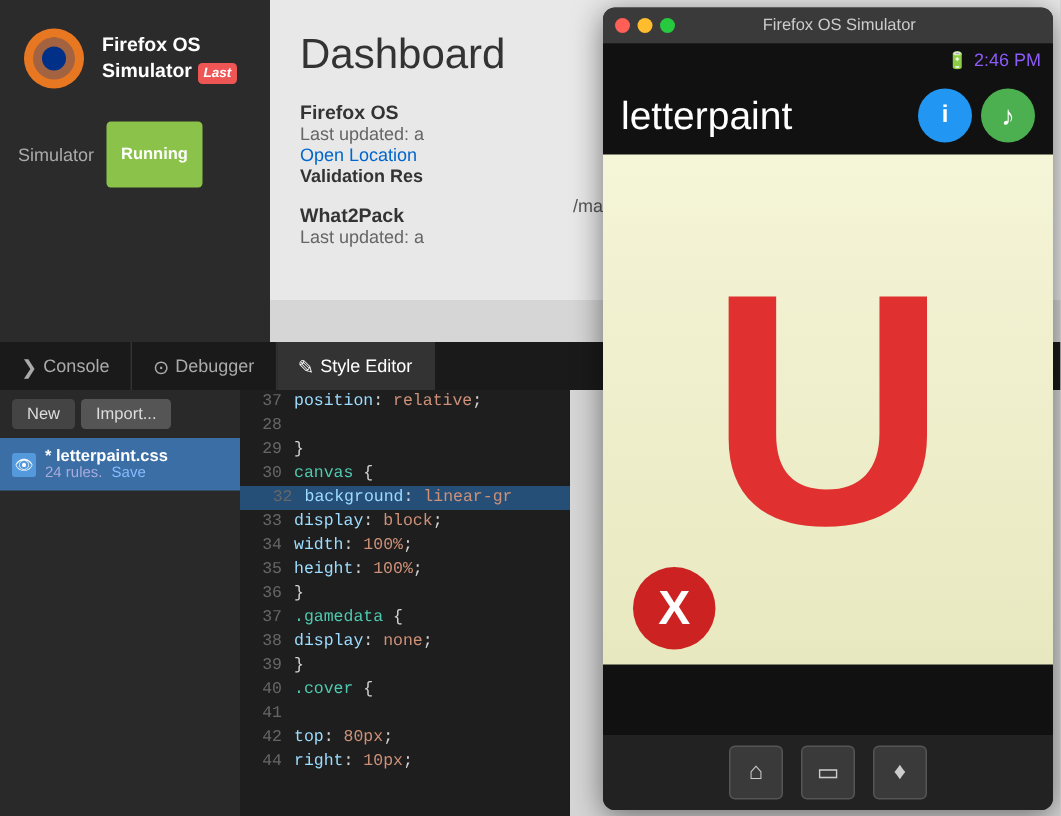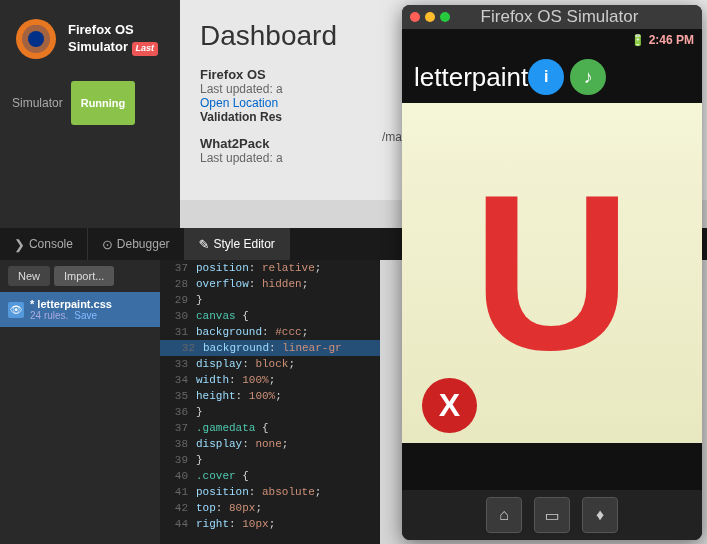--- a/index.html
+++ b/index.html
@@ -297,57 +297,57 @@
       border-radius: 50%;
       cursor: pointer;
     }
 
     .tl-red { background: #ff5f56; }
     .tl-yellow { background: #ffbd2e; }
     .tl-green { background: #27c93f; }
 
     .phone-title-text {
       color: #ccc;
-      font-size: 17px;
+      font-size: 11px;
       flex: 1;
       text-align: center;
       margin-right: 30px;
     }
 
     
     .phone-status-bar {
       background: #111;
       height: 22px;
       display: flex;
       align-items: center;
       justify-content: flex-end;
       padding: 0 8px;
       gap: 4px;
     }
 
     .status-time {
-      color: #fca5a5;
+      color: #8b5cf6;
       font-size: 12px;
-      font-weight: bold;
+      font-weight: normal;
     }
 
     
     .phone-app {
       background: #111;
       height: calc(100% - 24px - 22px - 50px);
       position: relative;
       overflow: hidden;
     }
 
     .phone-app-header {
       background: #111;
       padding: 8px 12px;
       display: flex;
       align-items: center;
-      justify-content: flex-start;
+      justify-content: space-between;
     }
 
     .app-name {
       color: white;
       font-size: 26px;
       font-weight: 300;
     }
 
     .header-icons {
       display: flex;
@@ -514,33 +514,28 @@
     </div>
   </div>
 
   <div class="code-editor">
     <div class="code-line">
       <span class="line-num">37</span>
       <span class="code-text">  <span class="prop">position</span>: <span class="val">relative</span>;</span>
     </div>
     <div class="code-line">
       <span class="line-num">28</span>
-      <span class="code-text">  <span class="prop">overflow</span>: <span class="val">hidden</span>;</span>
     </div>
     <div class="code-line">
       <span class="line-num">29</span>
       <span class="code-text">}</span>
     </div>
     <div class="code-line">
       <span class="line-num">30</span>
       <span class="code-text"><span class="selector">canvas</span> {</span>
-    </div>
-    <div class="code-line">
-      <span class="line-num">31</span>
-      <span class="code-text">  <span class="prop">background</span>: <span class="val">#ccc</span>;</span>
     </div>
     <div class="code-line highlighted">
       <span class="line-num">32</span>
       <span class="code-text">  <span class="prop">background</span>: <span class="val">linear-gr</span></span>
     </div>
     <div class="code-line">
       <span class="line-num">33</span>
       <span class="code-text">  <span class="prop">display</span>: <span class="val">block</span>;</span>
     </div>
     <div class="code-line">
@@ -566,21 +561,20 @@
     <div class="code-line">
       <span class="line-num">39</span>
       <span class="code-text">}</span>
     </div>
     <div class="code-line">
       <span class="line-num">40</span>
       <span class="code-text"><span class="selector">.cover</span> {</span>
     </div>
     <div class="code-line">
       <span class="line-num">41</span>
-      <span class="code-text">  <span class="prop">position</span>: <span class="val">absolute</span>;</span>
     </div>
     <div class="code-line">
       <span class="line-num">42</span>
       <span class="code-text">  <span class="prop">top</span>: <span class="val">80px</span>;</span>
     </div>
     <div class="code-line">
       <span class="line-num">44</span>
       <span class="code-text">  <span class="prop">right</span>: <span class="val">10px</span>;</span>
     </div>
 

